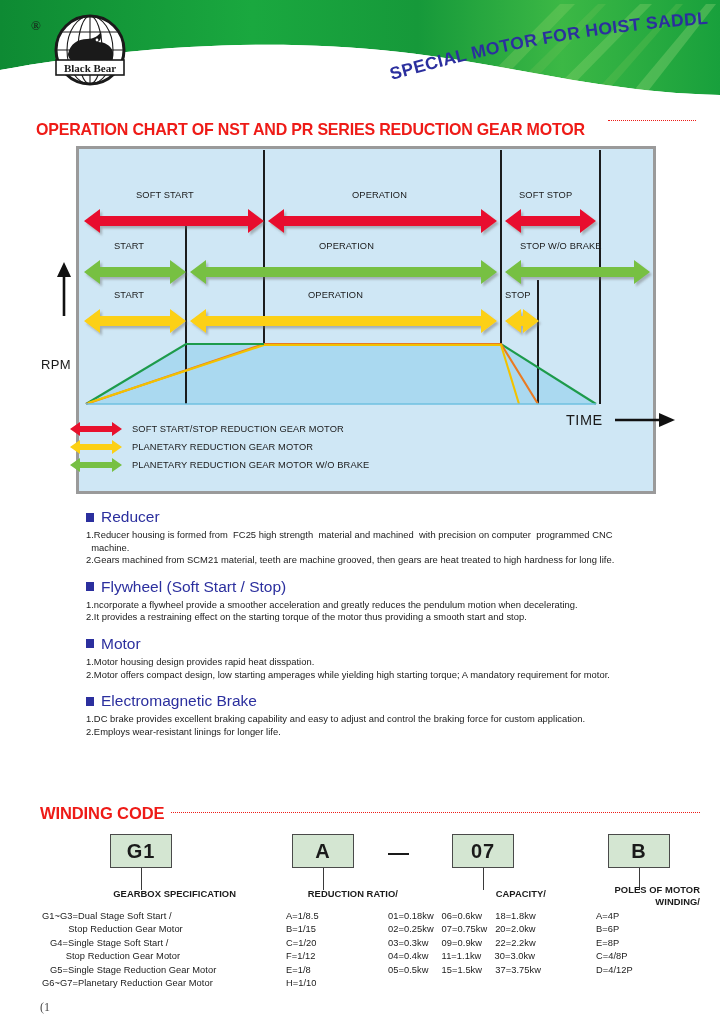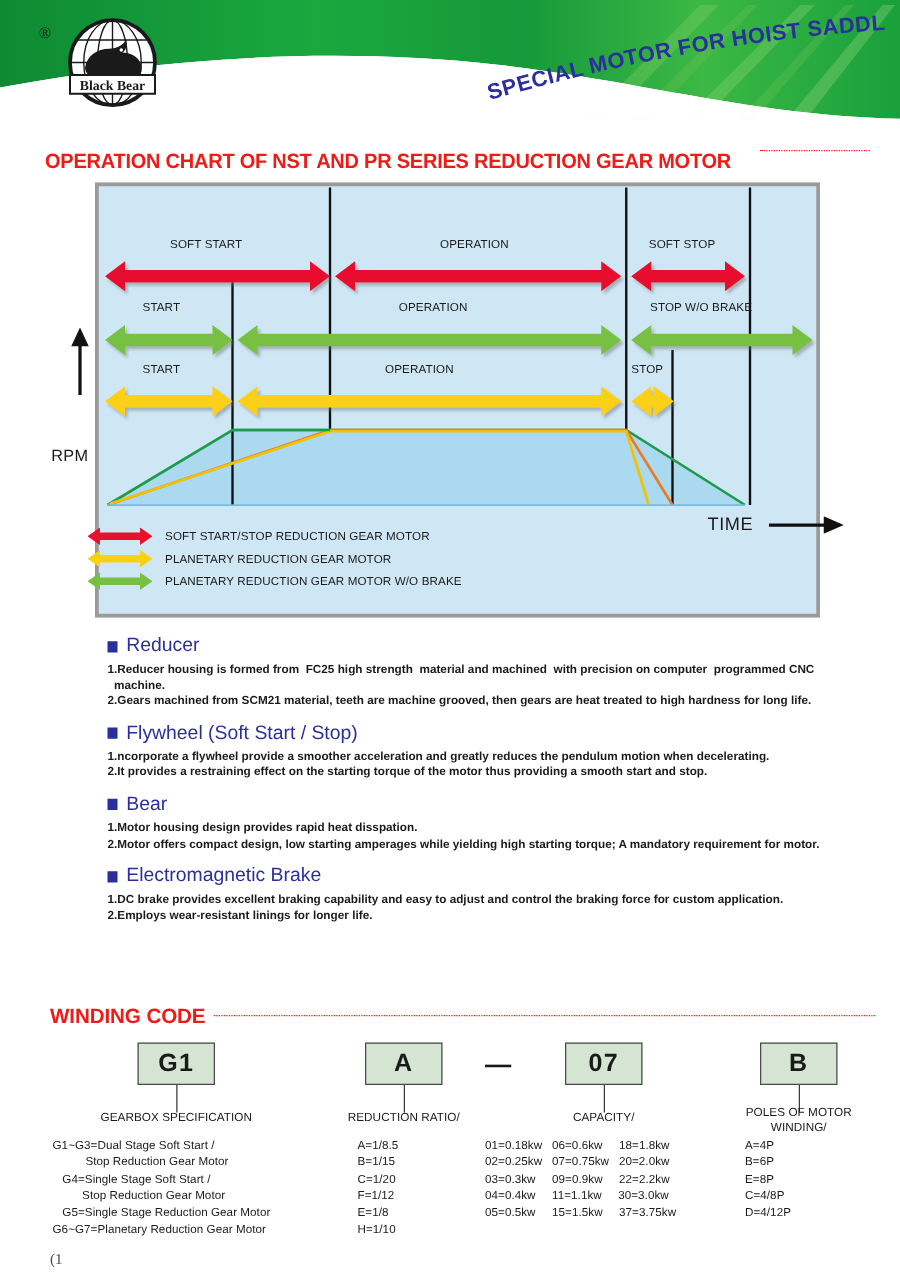--- a/index.html
+++ b/index.html
@@ -71,21 +71,21 @@
   
   #features { position:absolute; left:86px; top:508px; width:614px; }
   .feat { margin-bottom:11px; }
   .feat-head {
     display:flex; align-items:center; gap:7px;
     color:#2b2f9e; font-size:15.5px; margin-bottom:3px;
   }
   .feat-head .sq { width:8px; height:9px; background:#2b2f9e; display:inline-block; }
   .feat-line {
     font-size:9.4px; color:#1a1a1a; line-height:12.6px;
-    letter-spacing:0.02px; white-space:pre-wrap;font-weight:bold;
+    letter-spacing:0.02px; white-space:pre-wrap;
   }
 
   
   #pc-title {
     position:absolute; left:40px; top:802px; width:660px; height:22px;
     display:flex; align-items:center; gap:7px;
   }
   #pc-title .t {
     color:#ee1b17; font-weight:bold; font-size:16.5px;
     white-space:nowrap; letter-spacing:-0.1px;
@@ -97,22 +97,22 @@
     background:#d4e6d2; border:1.6px solid #4a4a4a;
     display:flex; align-items:center; justify-content:center;
     font-weight:bold; font-size:20px; color:#1a1a1a; letter-spacing:1px;
   }
   .dash {
     position:absolute; font-weight:bold; font-size:21px; color:#1a1a1a;
   }
   .leader { position:absolute; width:1.4px; background:#3a3a3a; }
 
   .col-head {
-    position:absolute; font-weight:normal; font-size:9.4px; color:#1a1a1a;
-    text-align:center; letter-spacing:0.05px; line-height:11.5px;
+    position:absolute; font-weight:bold; font-size:9.4px; color:#1a1a1a;
+    text-align:right; letter-spacing:0.05px; line-height:11.5px;
   }
   .col-body {
     position:absolute; font-size:9.3px; color:#1a1a1a; line-height:13.4px;
     white-space:pre; letter-spacing:0.05px;
   }
 
   #page-num {
     position:absolute; left:40px; top:1000px;
     font-size:12px; color:#4a4a4a; font-family:"Liberation Serif", serif;
   }
@@ -294,21 +294,21 @@
       <span class="sq"></span>
       <span>Flywheel (Soft Start / Stop)</span>
     </div>
     <div class="feat-line">1.ncorporate a flywheel provide a smoother acceleration and greatly reduces the pendulum motion when decelerating.</div>
     <div class="feat-line">2.It provides a restraining effect on the starting torque of the motor thus providing a smooth start and stop.</div>
   </div>
 
   <div class="feat">
     <div class="feat-head">
       <span class="sq"></span>
-      <span>Bear</span>
+      <span>Motor</span>
     </div>
     <div class="feat-line">1.Motor housing design provides rapid heat disspation.</div>
     <div class="feat-line">2.Motor offers compact design, low starting amperages while yielding high starting torque; A mandatory requirement for motor.</div>
   </div>
 
   <div class="feat">
     <div class="feat-head">
       <span class="sq"></span>
       <span>Electromagnetic Brake</span>
     </div>

